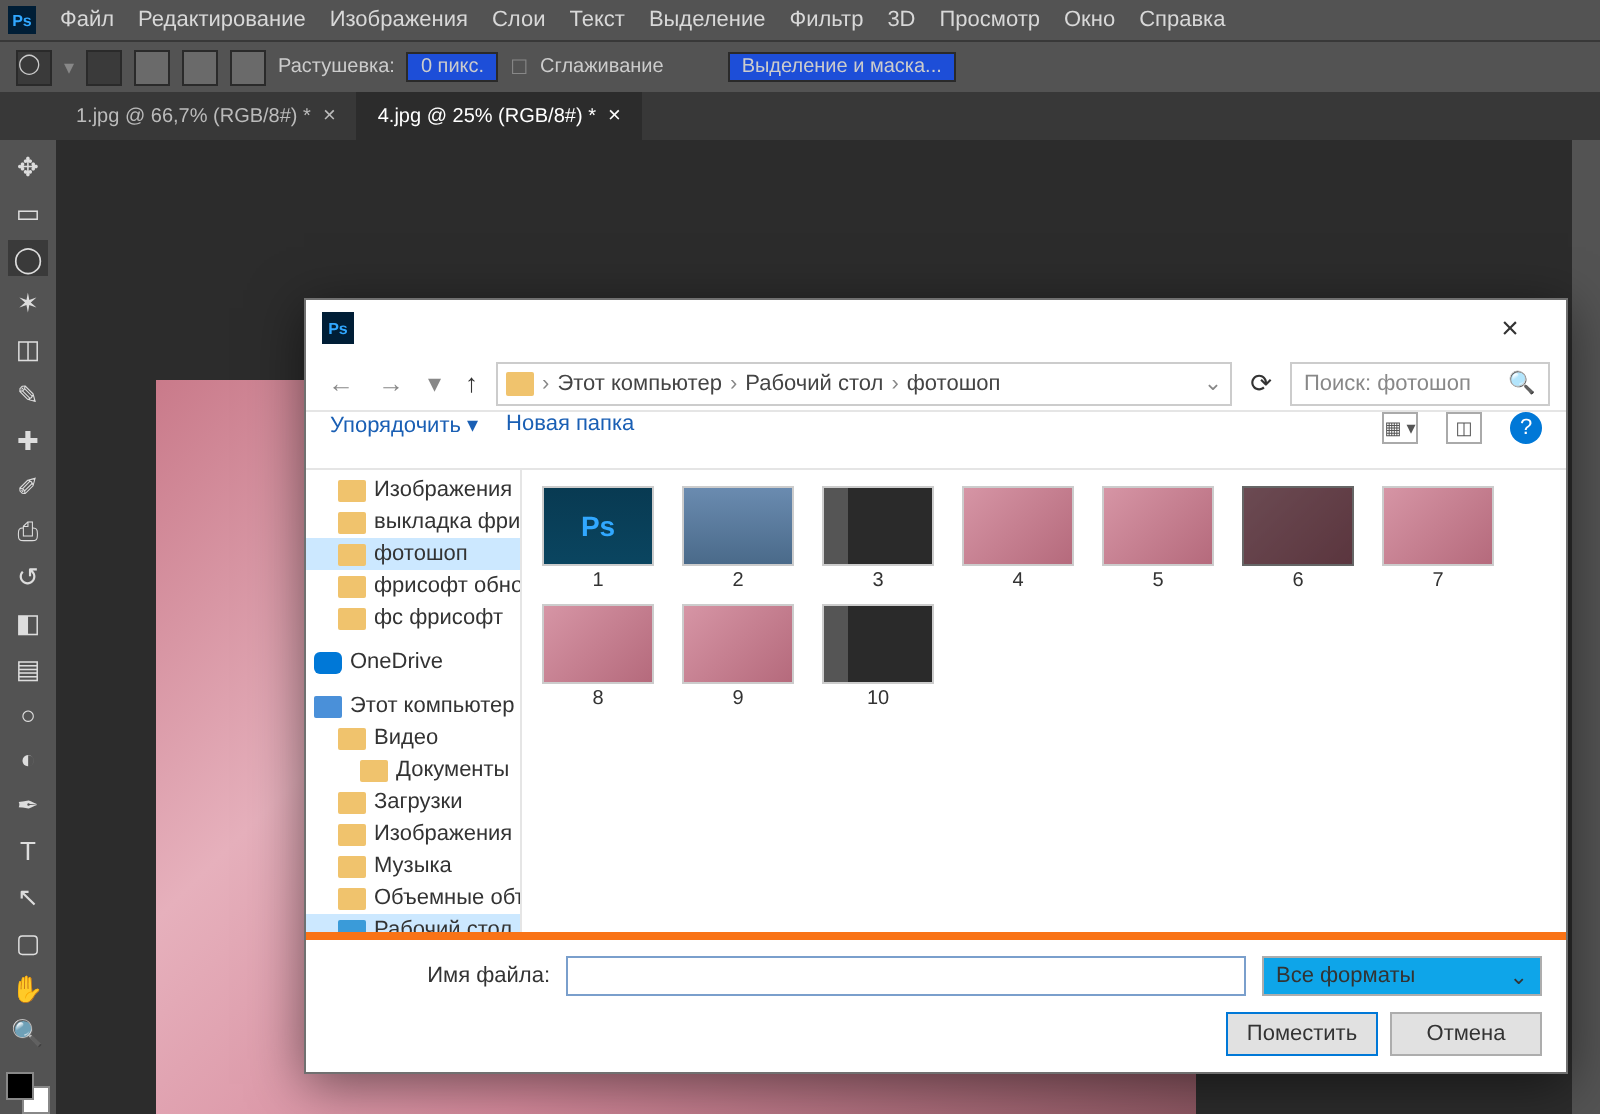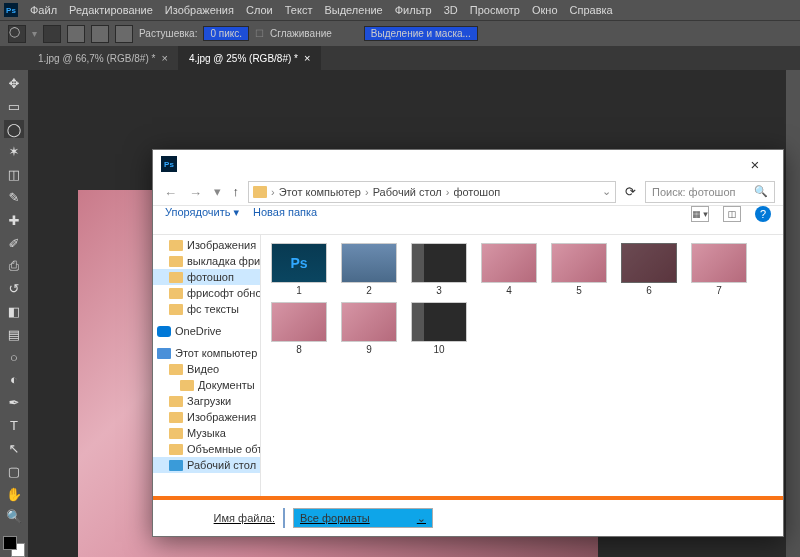--- a/index.html
+++ b/index.html
@@ -67,21 +67,21 @@
 .thumb-img { width: 56px; height: 40px; border: 1px solid #ccc; background: #ddd; }
 .t1 { background: linear-gradient(#083a52, #0a4560); display: flex; align-items: center; justify-content: center; }
 .t1::after { content: "Ps"; color: #31a8ff; font-weight: bold; font-size: 14px; }
 .t2 { background: linear-gradient(#6a8bb0, #4a6a8a); }
 .t3 { background: #2a2a2a; position: relative; }
 .t3::before { content:""; position:absolute; left:0; top:0; width:12px; height:100%; background:#555; }
 .t-flower { background: linear-gradient(135deg,#d695a5,#b56a7c); }
 .t-flower.dark { filter: brightness(.5); }
 .thumb-lbl { font-size: 10px; color: #333; }
 
-.dlg-bottom { padding: 8px 12px; display: flex; flex-direction: row; gap: 8px; font-size: 11px; text-decoration: underline; }
+.dlg-bottom { padding: 8px 12px; display: flex; flex-direction: column; gap: 8px; font-size: 11px; }
 .row { display: flex; align-items: center; gap: 8px; }
 .fname-lbl { width: 110px; text-align: right; color: #333; }
 .fname-input { flex: 1; height: 20px; border: 1px solid #7a9fcc; background: #fff; }
 .format-sel { width: 140px; height: 20px; border: 1px solid #adadad; display: flex; align-items: center; justify-content: space-between; padding: 0 6px; color: #333; background: #0ea5e9; }
 .btns { display: flex; justify-content: flex-end; gap: 6px; }
 .btn { min-width: 76px; height: 22px; border: 1px solid #adadad; background: #e1e1e1; display: flex; align-items: center; justify-content: center; color: #333; }
 .btn.primary { border-color: #0078d7; }
 </style>
 </head>
 <body>
@@ -210,21 +210,21 @@
         <div class="tree-item sel" style="padding-left: 16px;">
           <div class="fico "></div>
           <span>фотошоп</span>
         </div>
         <div class="tree-item" style="padding-left: 16px;">
           <div class="fico "></div>
           <span>фрисофт обнов</span>
         </div>
         <div class="tree-item" style="padding-left: 16px;">
           <div class="fico "></div>
-          <span>фс тексты</span>
+          <span>фс фрисофт</span>
         </div>
         <div style="height: 6px;"></div>
         <div class="tree-item" style="padding-left: 4px;">
           <div class="fico onedrive"></div>
           <span>OneDrive</span>
         </div>
         <div style="height: 6px;"></div>
         <div class="tree-item" style="padding-left: 4px;">
           <div class="fico pc"></div>
           <span>Этот компьютер</span>
@@ -308,14 +308,18 @@
 
   <div class="dlg-bottom">
     <div class="row">
       <div class="fname-lbl">Имя файла:</div>
       <div class="fname-input"></div>
       <div class="format-sel">
         <span>Все форматы</span>
         <span>⌄</span>
       </div>
     </div>
+    <div class="btns">
+      <div class="btn primary">Поместить</div>
+      <div class="btn">Отмена</div>
+    </div>
   </div>
 </div>
 
 </body></html>

